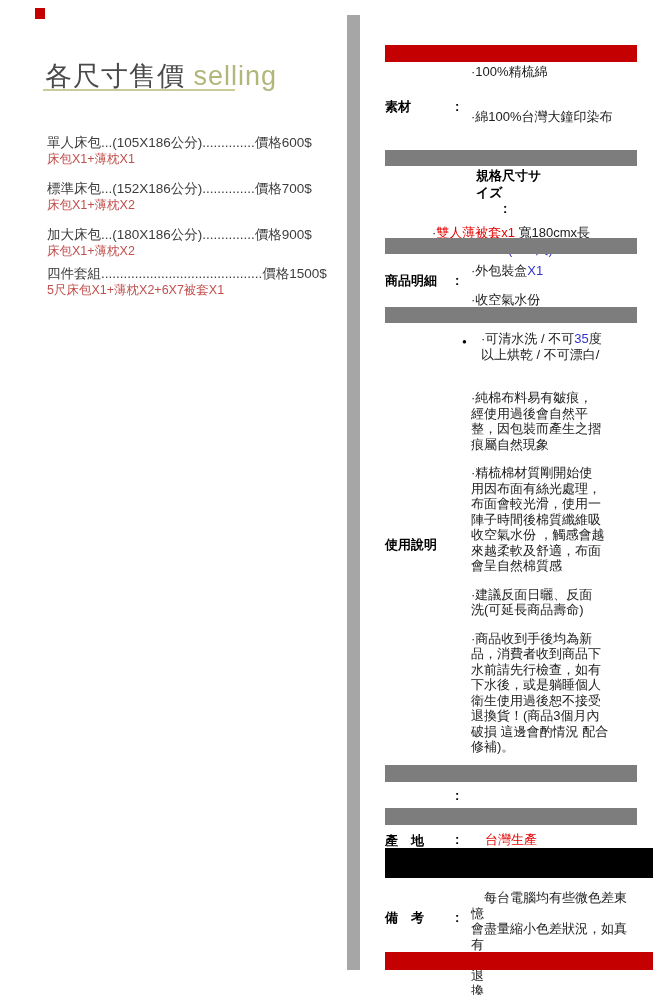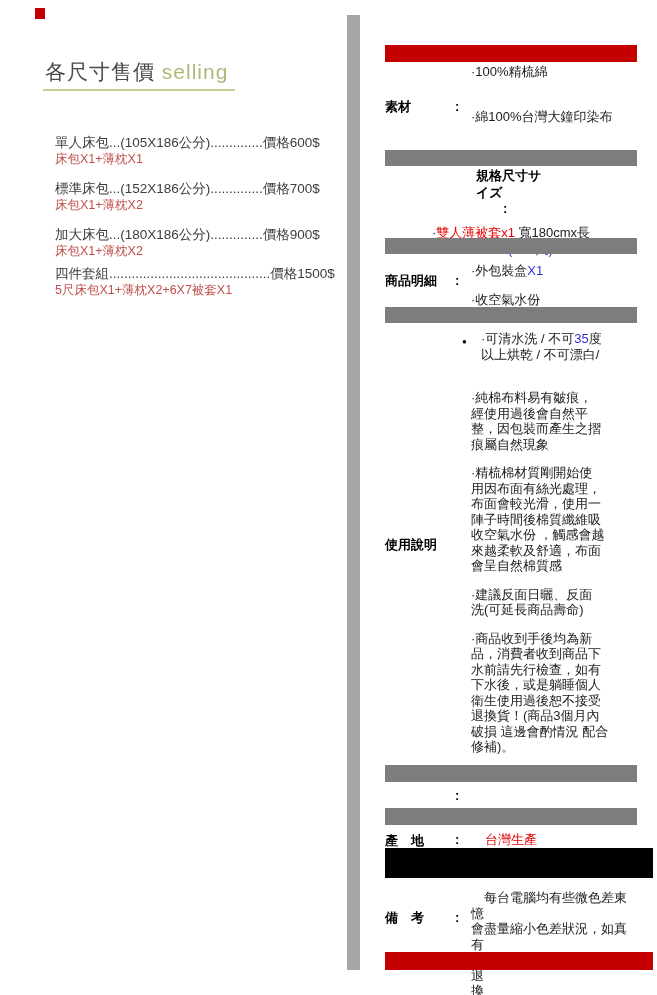--- a/index.html
+++ b/index.html
@@ -1,27 +1,27 @@
 <!DOCTYPE html>
 <html style="--red_bar: #c40000; --gray_bar: #7d7d7d; --black_bar: #000000; --strip_gray: #a6a6a6; --red_text: #e60000; --blue_text: #3333cc; --left_red_text: #c0504d; --olive: #b3b67a; --underline_olive: #c9cc96;"><head>
 <meta charset="utf-8">
 <style>
   html,body{margin:0;padding:0;background:#fff;}
   .page{position:relative;width:657px;height:995px;background:#fff;overflow:hidden;
         font-family:"Liberation Sans","DejaVu Sans",sans-serif;}
 
   
   .red-marker{position:absolute;left:35px;top:8px;width:10px;height:11px;background:var(--red_bar,#c40000);}
-  .title{position:absolute;left:45px;top:58px;font-size:21px;letter-spacing:1px;white-space:nowrap;}
+  .title{position:absolute;left:45px;top:58px;font-size:27px;letter-spacing:1px;white-space:nowrap;}
   .title-zh{color:#4a4a4a;}
   .title-en{color:var(--olive,#b3b67a);}
   .title-underline{position:absolute;left:43px;top:89px;width:192px;height:2px;background:var(--underline_olive,#c9cc96);}
 
   .price-list{position:absolute;left:47px;top:134px;width:270px;}
-  .price-item{position:absolute;left:8px;}
+  .price-item{position:absolute;left:0;}
   .price-item:nth-of-type(1){top:0;}
   .price-item:nth-of-type(2){top:46px;}
   .price-item:nth-of-type(3){top:92px;}
   .price-item:nth-of-type(4){top:131px;}
   .price-main{font-size:13.5px;color:#3c3c3c;line-height:17px;white-space:nowrap;}
   .price-sub{font-size:12.5px;color:var(--left_red_text,#c0504d);line-height:16px;white-space:nowrap;}
 
   
   .strip{position:absolute;left:347px;top:15px;width:13px;height:955px;background:var(--strip_gray,#a6a6a6);}
 

